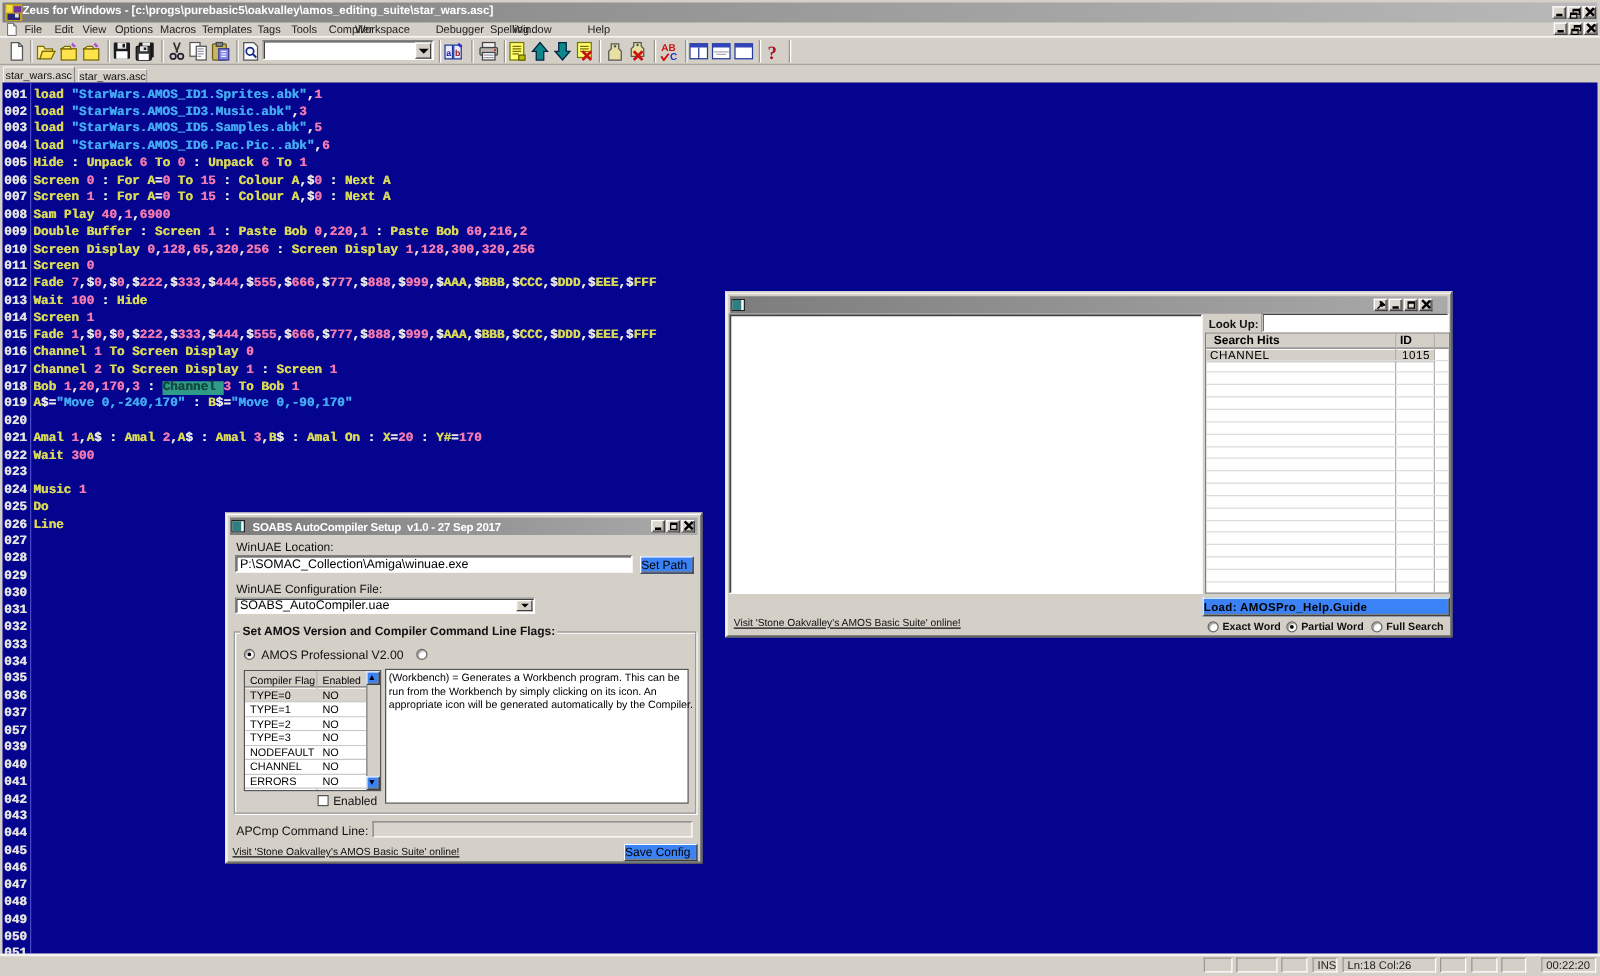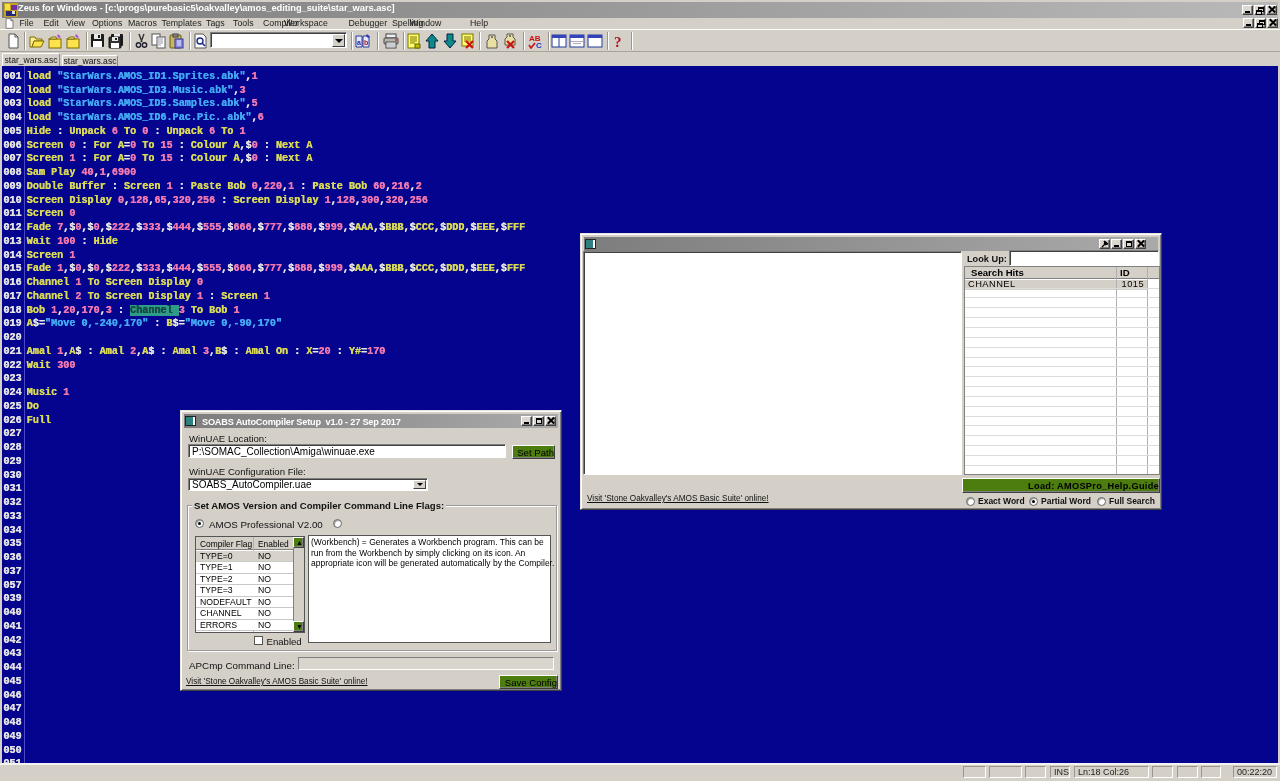--- a/index.html
+++ b/index.html
@@ -65,22 +65,22 @@
   background:linear-gradient(to right,#7d7d7d,#aaa); color:#fff; font-weight:bold; font-size:8.2px; }
 .dtitle .txt { position:absolute; left:18px; top:2.5px; white-space:nowrap; letter-spacing:-0.2px; }
 .dico { position:absolute; left:0.5px; top:2px; width:11px; height:10px; background:#fff;
   border:1px solid #222; }
 .dico:after { content:""; position:absolute; left:0px; top:0px; width:7px; height:8px; background:#2e8080; }
 .dbtn { position:absolute; top:2px; width:11px; height:10px; background:#dcd8d0;
   border:1px solid; border-color:#fff #404040 #404040 #fff; box-shadow:inset -1px -1px 0 #808080;
   font-size:8px; line-height:8px; text-align:center; color:#000; font-weight:bold; }
 .sunk { position:absolute; background:#fff; border:1px solid; border-color:#808080 #fff #fff #808080;
   box-shadow:inset 1px 1px 0 #404040; }
-.btn { position:absolute; background:#4d7c0f; border:1px solid; border-color:#fff #404040 #404040 #fff;
-  box-shadow:inset -1px -1px 0 #808080; text-align:right; color:#000; }
+.btn { position:absolute; background:#3b82f6; border:1px solid; border-color:#fff #404040 #404040 #fff;
+  box-shadow:inset -1px -1px 0 #808080; text-align:left; color:#000; }
 .lbl { position:absolute; color:#111; font-size:9.6px; white-space:nowrap; }
 .link { position:absolute; color:#111; font-size:8.2px; text-decoration:underline; white-space:nowrap; }
 .radio { position:absolute; width:9px; height:9px; border-radius:50%; background:#fff;
   border:1px solid #666; box-shadow:inset 1px 1px 1px #999; }
 .radio.on:after { content:""; position:absolute; left:2px; top:2px; width:3px; height:3px;
   border-radius:50%; background:#000; }
 
 
 .hrow { position:absolute; left:0; width:100%; height:1px; background:#dcdcdc; }
 
@@ -310,21 +310,21 @@
 <div class="ln" style="top:211.17px"><span class="no">016</span><span class="co"><i class="y">Channel</i><i class="w"> </i><i class="p">1</i><i class="w"> </i><i class="y">To</i><i class="w"> </i><i class="y">Screen</i><i class="w"> </i><i class="y">Display</i><i class="w"> </i><i class="p">0</i></span></div>
 <div class="ln" style="top:224.92px"><span class="no">017</span><span class="co"><i class="y">Channel</i><i class="w"> </i><i class="p">2</i><i class="w"> </i><i class="y">To</i><i class="w"> </i><i class="y">Screen</i><i class="w"> </i><i class="y">Display</i><i class="w"> </i><i class="p">1</i><i class="w"> : </i><i class="y">Screen</i><i class="w"> </i><i class="p">1</i></span></div>
 <div class="ln" style="top:238.66px"><span class="no">018</span><span class="co"><i class="y">Bob</i><i class="w"> </i><i class="p">1</i><i class="w">,</i><i class="p">20</i><i class="w">,</i><i class="p">170</i><i class="w">,</i><i class="p">3</i><i class="w"> : </i><i class="hl"><i class="y">Channel</i><i class="w"> </i></i><i class="p">3</i><i class="w"> </i><i class="y">To</i><i class="w"> </i><i class="y">Bob</i><i class="w"> </i><i class="p">1</i></span></div>
 <div class="ln" style="top:252.41px"><span class="no">019</span><span class="co"><i class="y">A</i><i class="w">$=</i><i class="b">"Move 0,-240,170"</i><i class="w"> : </i><i class="y">B</i><i class="w">$=</i><i class="b">"Move 0,-90,170"</i></span></div>
 <div class="ln" style="top:266.15px"><span class="no">020</span><span class="co"></span></div>
 <div class="ln" style="top:279.90px"><span class="no">021</span><span class="co"><i class="y">Amal</i><i class="w"> </i><i class="p">1</i><i class="w">,</i><i class="y">A</i><i class="w">$ : </i><i class="y">Amal</i><i class="w"> </i><i class="p">2</i><i class="w">,</i><i class="y">A</i><i class="w">$ : </i><i class="y">Amal</i><i class="w"> </i><i class="p">3</i><i class="w">,</i><i class="y">B</i><i class="w">$ : </i><i class="y">Amal</i><i class="w"> </i><i class="y">On</i><i class="w"> : </i><i class="y">X</i><i class="w">=</i><i class="p">20</i><i class="w"> : </i><i class="y">Y#</i><i class="w">=</i><i class="p">170</i></span></div>
 <div class="ln" style="top:293.64px"><span class="no">022</span><span class="co"><i class="y">Wait</i><i class="w"> </i><i class="p">300</i></span></div>
 <div class="ln" style="top:307.39px"><span class="no">023</span><span class="co"></span></div>
 <div class="ln" style="top:321.13px"><span class="no">024</span><span class="co"><i class="y">Music</i><i class="w"> </i><i class="p">1</i></span></div>
 <div class="ln" style="top:334.88px"><span class="no">025</span><span class="co"><i class="y">Do</i></span></div>
-<div class="ln" style="top:348.62px"><span class="no">026</span><span class="co"><i class="y">Full</i></span></div>
+<div class="ln" style="top:348.62px"><span class="no">026</span><span class="co"><i class="y">Line</i></span></div>
 <div class="ln" style="top:362.37px"><span class="no">027</span><span class="co"></span></div>
 <div class="ln" style="top:376.11px"><span class="no">028</span><span class="co"></span></div>
 <div class="ln" style="top:389.86px"><span class="no">029</span><span class="co"></span></div>
 <div class="ln" style="top:403.60px"><span class="no">030</span><span class="co"></span></div>
 <div class="ln" style="top:417.35px"><span class="no">031</span><span class="co"></span></div>
 <div class="ln" style="top:431.09px"><span class="no">032</span><span class="co"></span></div>
 <div class="ln" style="top:444.84px"><span class="no">033</span><span class="co"></span></div>
 <div class="ln" style="top:458.58px"><span class="no">034</span><span class="co"></span></div>
 <div class="ln" style="top:472.33px"><span class="no">035</span><span class="co"></span></div>
 <div class="ln" style="top:486.07px"><span class="no">036</span><span class="co"></span></div>

